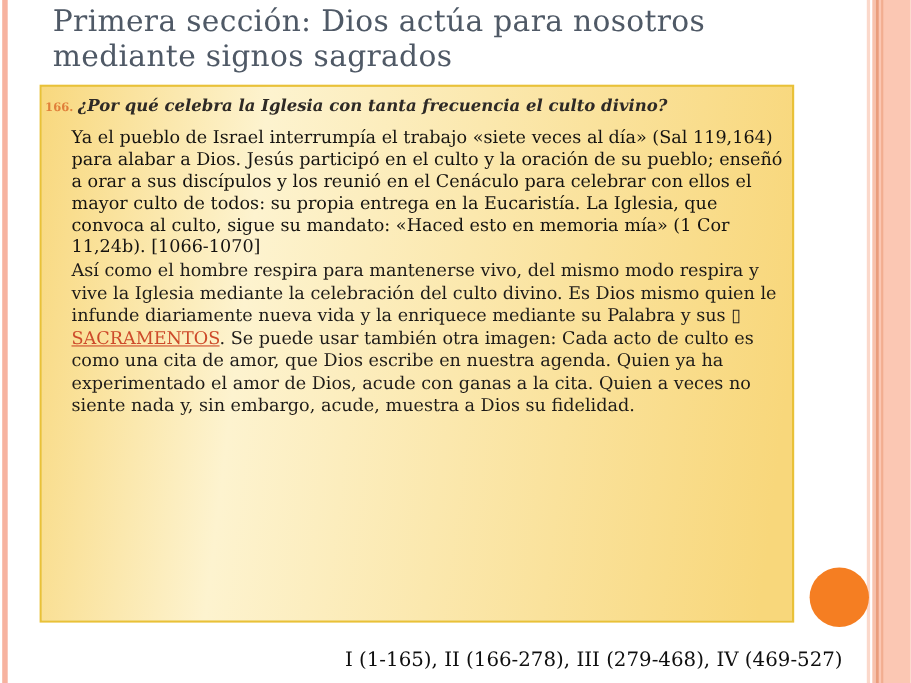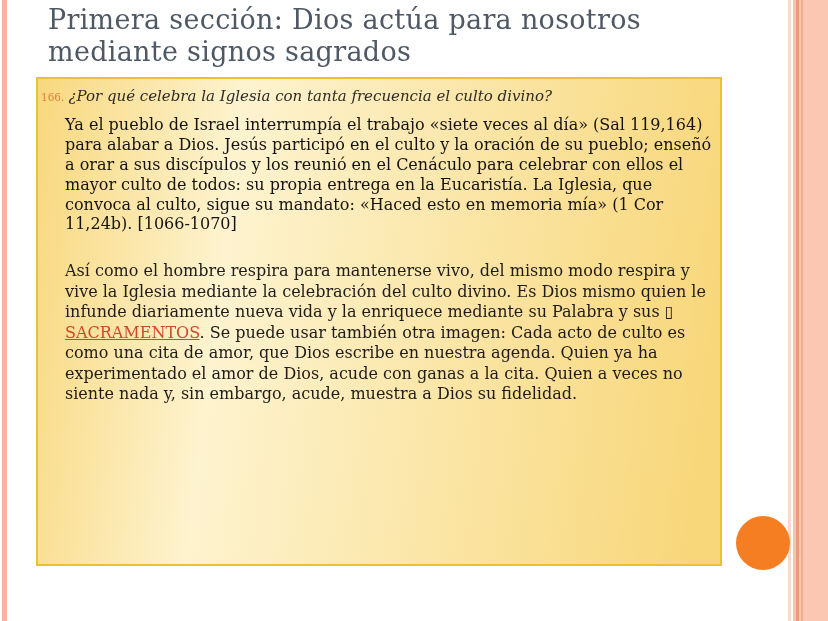--- a/index.html
+++ b/index.html
@@ -55,40 +55,41 @@
       var(--box-gradient-end,   #f8d77b) 96%);
     box-sizing: border-box;
     padding: 7px 10px 0 3px;
   }
 
   .question {
     margin: 0;
     font-size: 15px;
     line-height: 1.35;
     color: #2e2a26;
+    font-weight: bold;
   }
   .qnum {
     font-size: 10.5px;
     color: var(--question-number, #e07f3a);
     margin-right: 4px;
     font-style: normal;
   }
   .qtext { font-style: italic; }
 
   .answer {
     margin: 9px 6px 0 24px;
     width: 652px;
     font-size: 16px;
     font-weight: normal;
     line-height: 1.24;
     color: #151310;
   }
 
   .commentary {
-    margin: 27px 0 0 24px;
+    margin: 2px 0 0 24px;
     width: 660px;
     font-size: 16px;
     line-height: 1.28;
     color: #1e1b18;
   }
   .link {
     color: var(--link, #cd4a2a);
     text-decoration: underline;
     cursor: pointer;
   }
@@ -121,20 +122,21 @@
   <h1 class="title">Primera sección: Dios actúa para nosotros mediante signos sagrados</h1>
 
   <div class="content-box">
     <p class="question"><span class="qnum">166.</span><span class="qtext">¿Por qué celebra la Iglesia con tanta frecuencia el culto divino?</span></p>
 
     <p class="answer">Ya el pueblo de Israel interrumpía el trabajo «siete veces al día» (Sal 119,164) para alabar a Dios. Jesús participó en el culto y la oración de su pueblo; enseñó a orar a sus discípulos y los reunió en el Cenáculo para celebrar con ellos el mayor culto de todos: su propia entrega en la Eucaristía. La Iglesia, que convoca al culto, sigue su mandato: «Haced esto en memoria mía» (1 Cor 11,24b). [1066-1070]</p>
 
     <p class="commentary"><span>Así como el hombre respira para mantenerse vivo, del mismo modo respira y vive la Iglesia mediante la celebración del culto divino. Es Dios mismo quien le infunde diariamente nueva vida y la enriquece mediante su Palabra y sus ▯ </span><a class="link">SACRAMENTOS</a><span>. Se puede usar también otra imagen: Cada acto de culto es como una cita de amor, que Dios escribe en nuestra agenda. Quien ya ha experimentado el amor de Dios, acude con ganas a la cita. Quien a veces no siente nada y, sin embargo, acude, muestra a Dios su fidelidad.</span></p>
   </div>
 
+  <div class="footer">I (1-165), II (166-278), III (279-468), IV (469-527)</div>
 
   <div class="circle"></div>
 
   <div class="stripe stripe-1"></div>
   <div class="stripe stripe-2"></div>
   <div class="stripe stripe-3"></div>
   <div class="stripe stripe-panel"></div>
   <div class="stripe stripe-inner"></div>
 
 </div>

